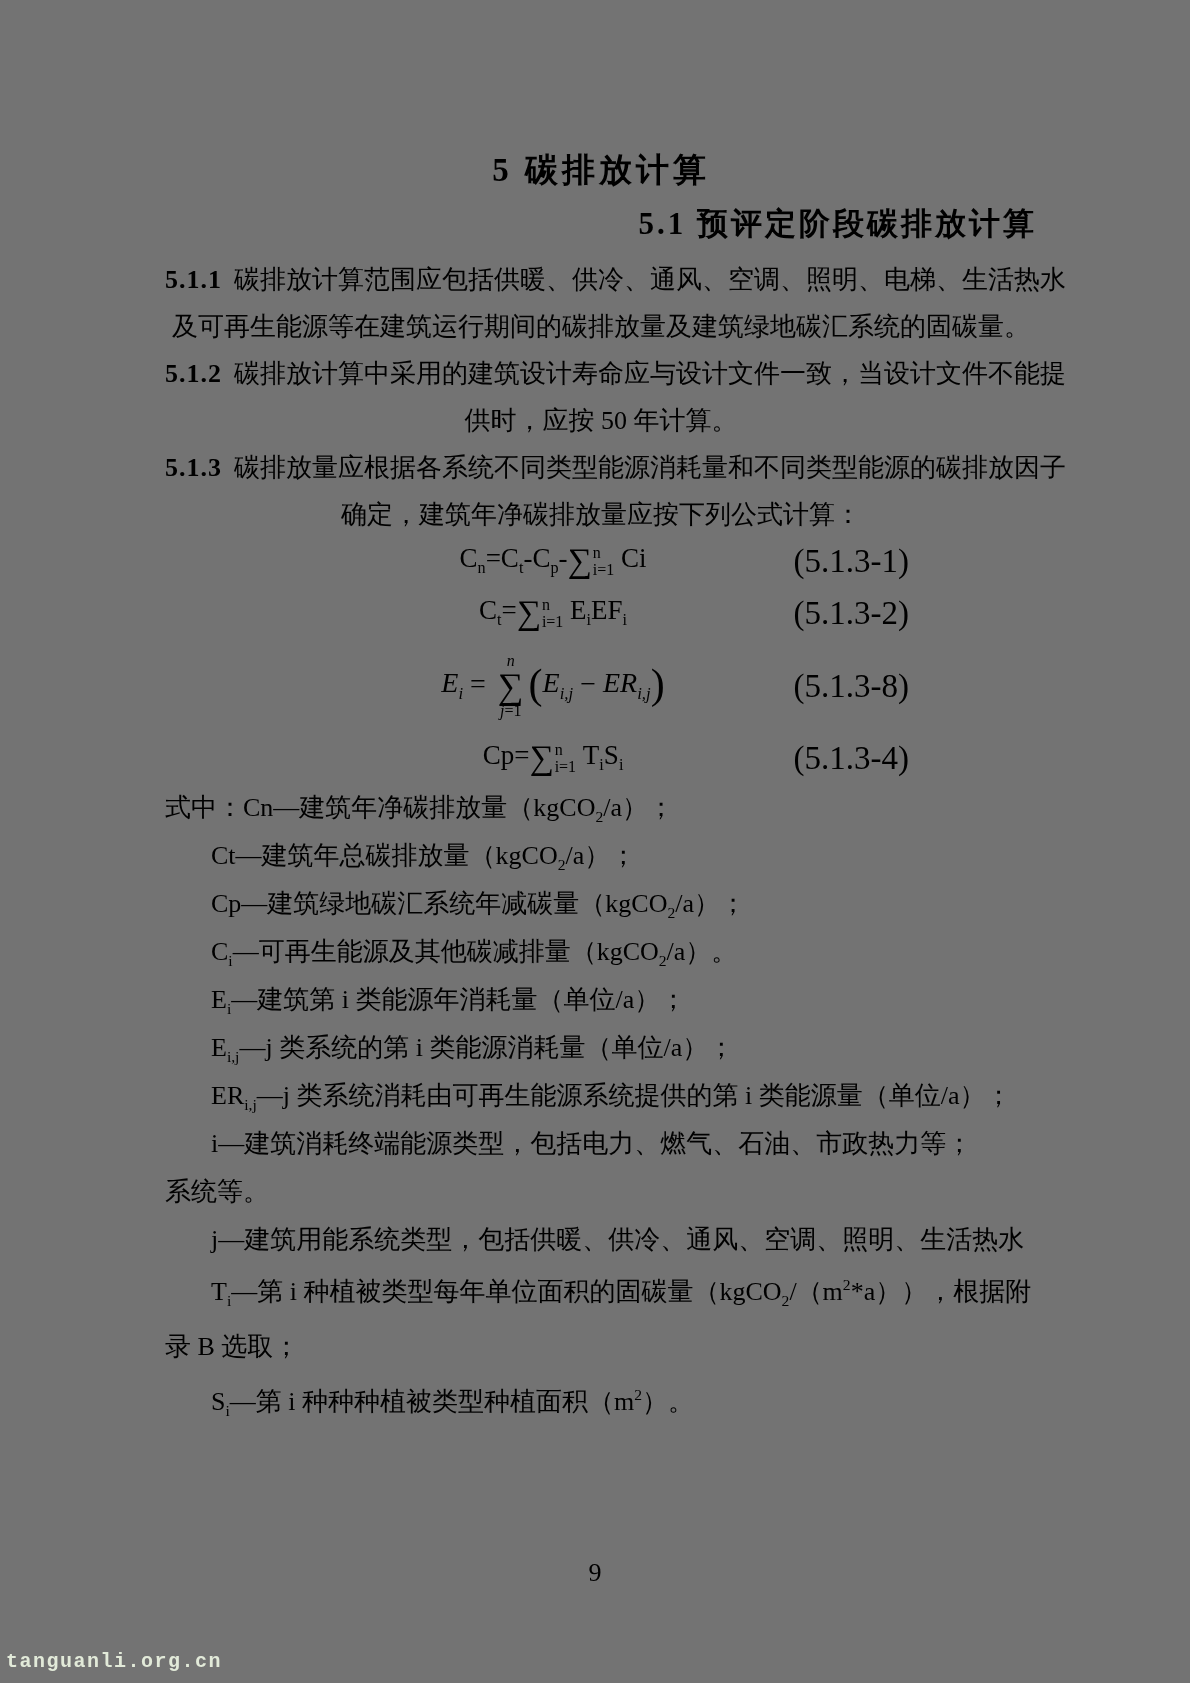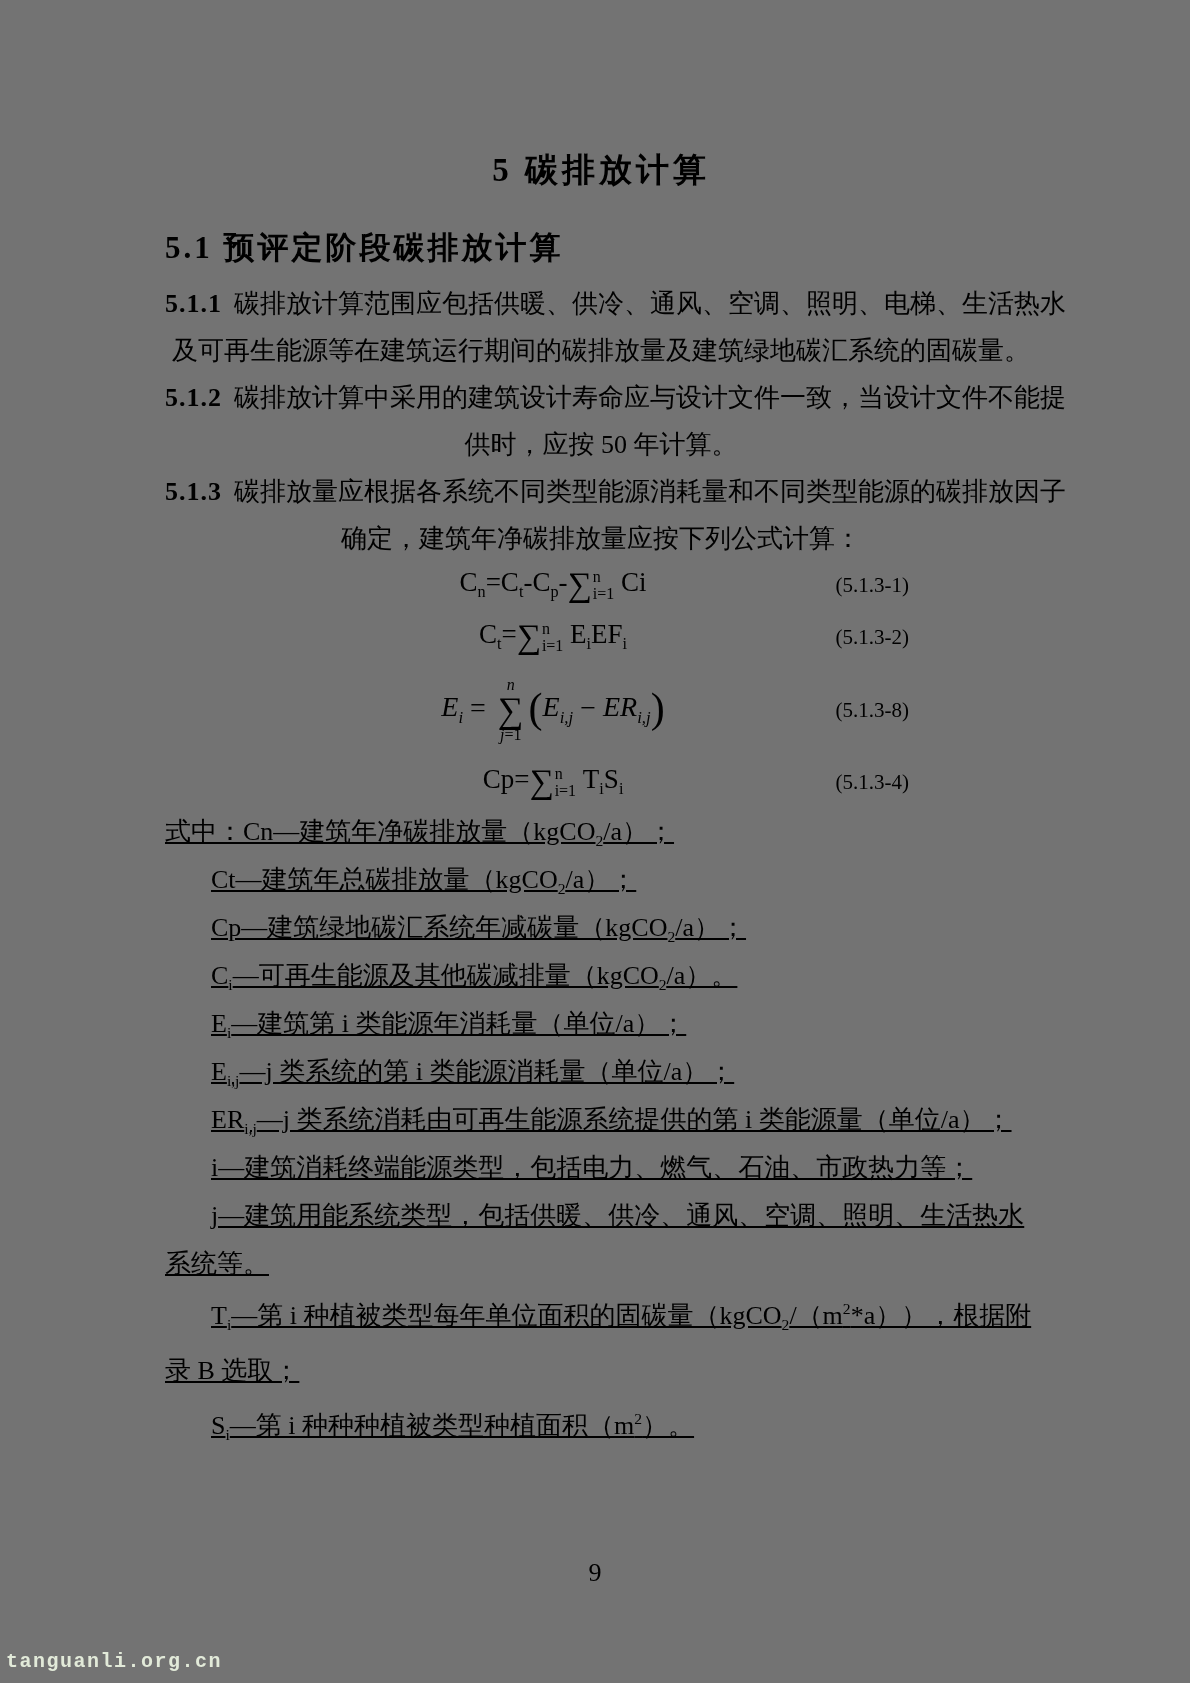--- a/index.html
+++ b/index.html
@@ -12,21 +12,21 @@
   }
   .content{
     position:absolute;left:165px;top:0;width:872px;
     padding-top:150px;
   }
   .title{
     margin:0;font-size:33px;font-weight:bold;text-align:center;
     letter-spacing:4px;line-height:40px;
   }
   .subtitle{
-    margin:40px 0 0 0;font-size:31px;font-weight:bold;text-align:left;
+    margin:16px 0 0 0;font-size:31px;font-weight:bold;text-align:right;
     letter-spacing:3px;line-height:36px;
   }
   .para{
     margin:0;font-size:26px;line-height:47px;text-align:center;
     white-space:nowrap;
   }
   .para.first{margin-top:14px;}
   .pnum{font-weight:bold;margin-right:12px;letter-spacing:1px;}
   .formula-row{
     position:relative;height:46px;
@@ -35,41 +35,41 @@
   .formula-row.tall3{height:84px;margin-top:8px;}
   #f2{margin-top:6px;}
   #f4{margin-top:7px;}
   .expr{
     font-size:27px;white-space:nowrap;
     transform:translateX(-48px);
   }
   .tall3 .expr{font-size:28px;}
   .flabel{
     position:absolute;right:128px;top:50%;transform:translateY(-50%);
-    font-size:21px;
+    font-size:33px;
   }
   sub{font-size:0.6em;line-height:0;}
   sup{font-size:0.6em;line-height:0;}
   
   .isum{display:inline-flex;align-items:center;vertical-align:middle;line-height:1;}
   .isum .sig{font-size:34px;line-height:1;}
   .isum .lims{
     display:inline-flex;flex-direction:column;justify-content:center;
     font-size:16px;line-height:1.1;margin-left:1px;
   }
   
   .bsum{
     display:inline-flex;flex-direction:column;align-items:center;
     vertical-align:middle;line-height:1;margin:0 5px;
   }
   .bsum .bt,.bsum .bb{font-size:16px;line-height:1;}
   .bsum .bs{font-size:36px;line-height:.95;}
   .bparen{font-size:42px;font-style:normal;vertical-align:-5px;line-height:0;}
   .defs{margin-top:3px;}
-  .def{font-size:26px;line-height:48px;white-space:nowrap;text-decoration:underline;}
+  .def{font-size:26px;line-height:48px;white-space:nowrap;}
   .def.ind{padding-left:46px;}
   .def.tall{line-height:55px;}
   .page-number{
     position:absolute;left:0;right:0;top:1558px;
     text-align:center;font-size:26px;
   }
   .watermark{
     position:absolute;left:6px;top:1650px;
     font-family:Liberation Mono, monospace;
     font-weight:bold;font-size:20px;letter-spacing:1.5px;
@@ -135,22 +135,22 @@
 
     <div class="defs">
       <div class="def">式中：Cn—建筑年净碳排放量（kgCO<sub>2</sub>/a）；</div>
       <div class="def ind">Ct—建筑年总碳排放量（kgCO<sub>2</sub>/a）；</div>
       <div class="def ind">Cp—建筑绿地碳汇系统年减碳量（kgCO<sub>2</sub>/a）；</div>
       <div class="def ind">C<sub>i</sub>—可再生能源及其他碳减排量（kgCO<sub>2</sub>/a）。</div>
       <div class="def ind">E<sub>i</sub>—建筑第 i 类能源年消耗量（单位/a）；</div>
       <div class="def ind">E<sub>i,j</sub>—j 类系统的第 i 类能源消耗量（单位/a）；</div>
       <div class="def ind">ER<sub>i,j</sub>—j 类系统消耗由可再生能源系统提供的第 i 类能源量（单位/a）；</div>
       <div class="def ind">i—建筑消耗终端能源类型，包括电力、燃气、石油、市政热力等；</div>
+      <div class="def">系统等。</div>
       <div class="def ind">j—建筑用能系统类型，包括供暖、供冷、通风、空调、照明、生活热水</div>
-      <div class="def">系统等。</div>
       <div class="def ind tall">T<sub>i</sub>—第 i 种植被类型每年单位面积的固碳量（kgCO<sub>2</sub>/（m<sup>2</sup>*a）），根据附</div>
       <div class="def tall">录 B 选取；</div>
       <div class="def ind tall">S<sub>i</sub>—第 i 种种种植被类型种植面积（m<sup>2</sup>）。</div>
     </div>
 
   </div>
 
   <div class="page-number">9</div>
   <div class="watermark">tanguanli.org.cn</div>
 </div>

